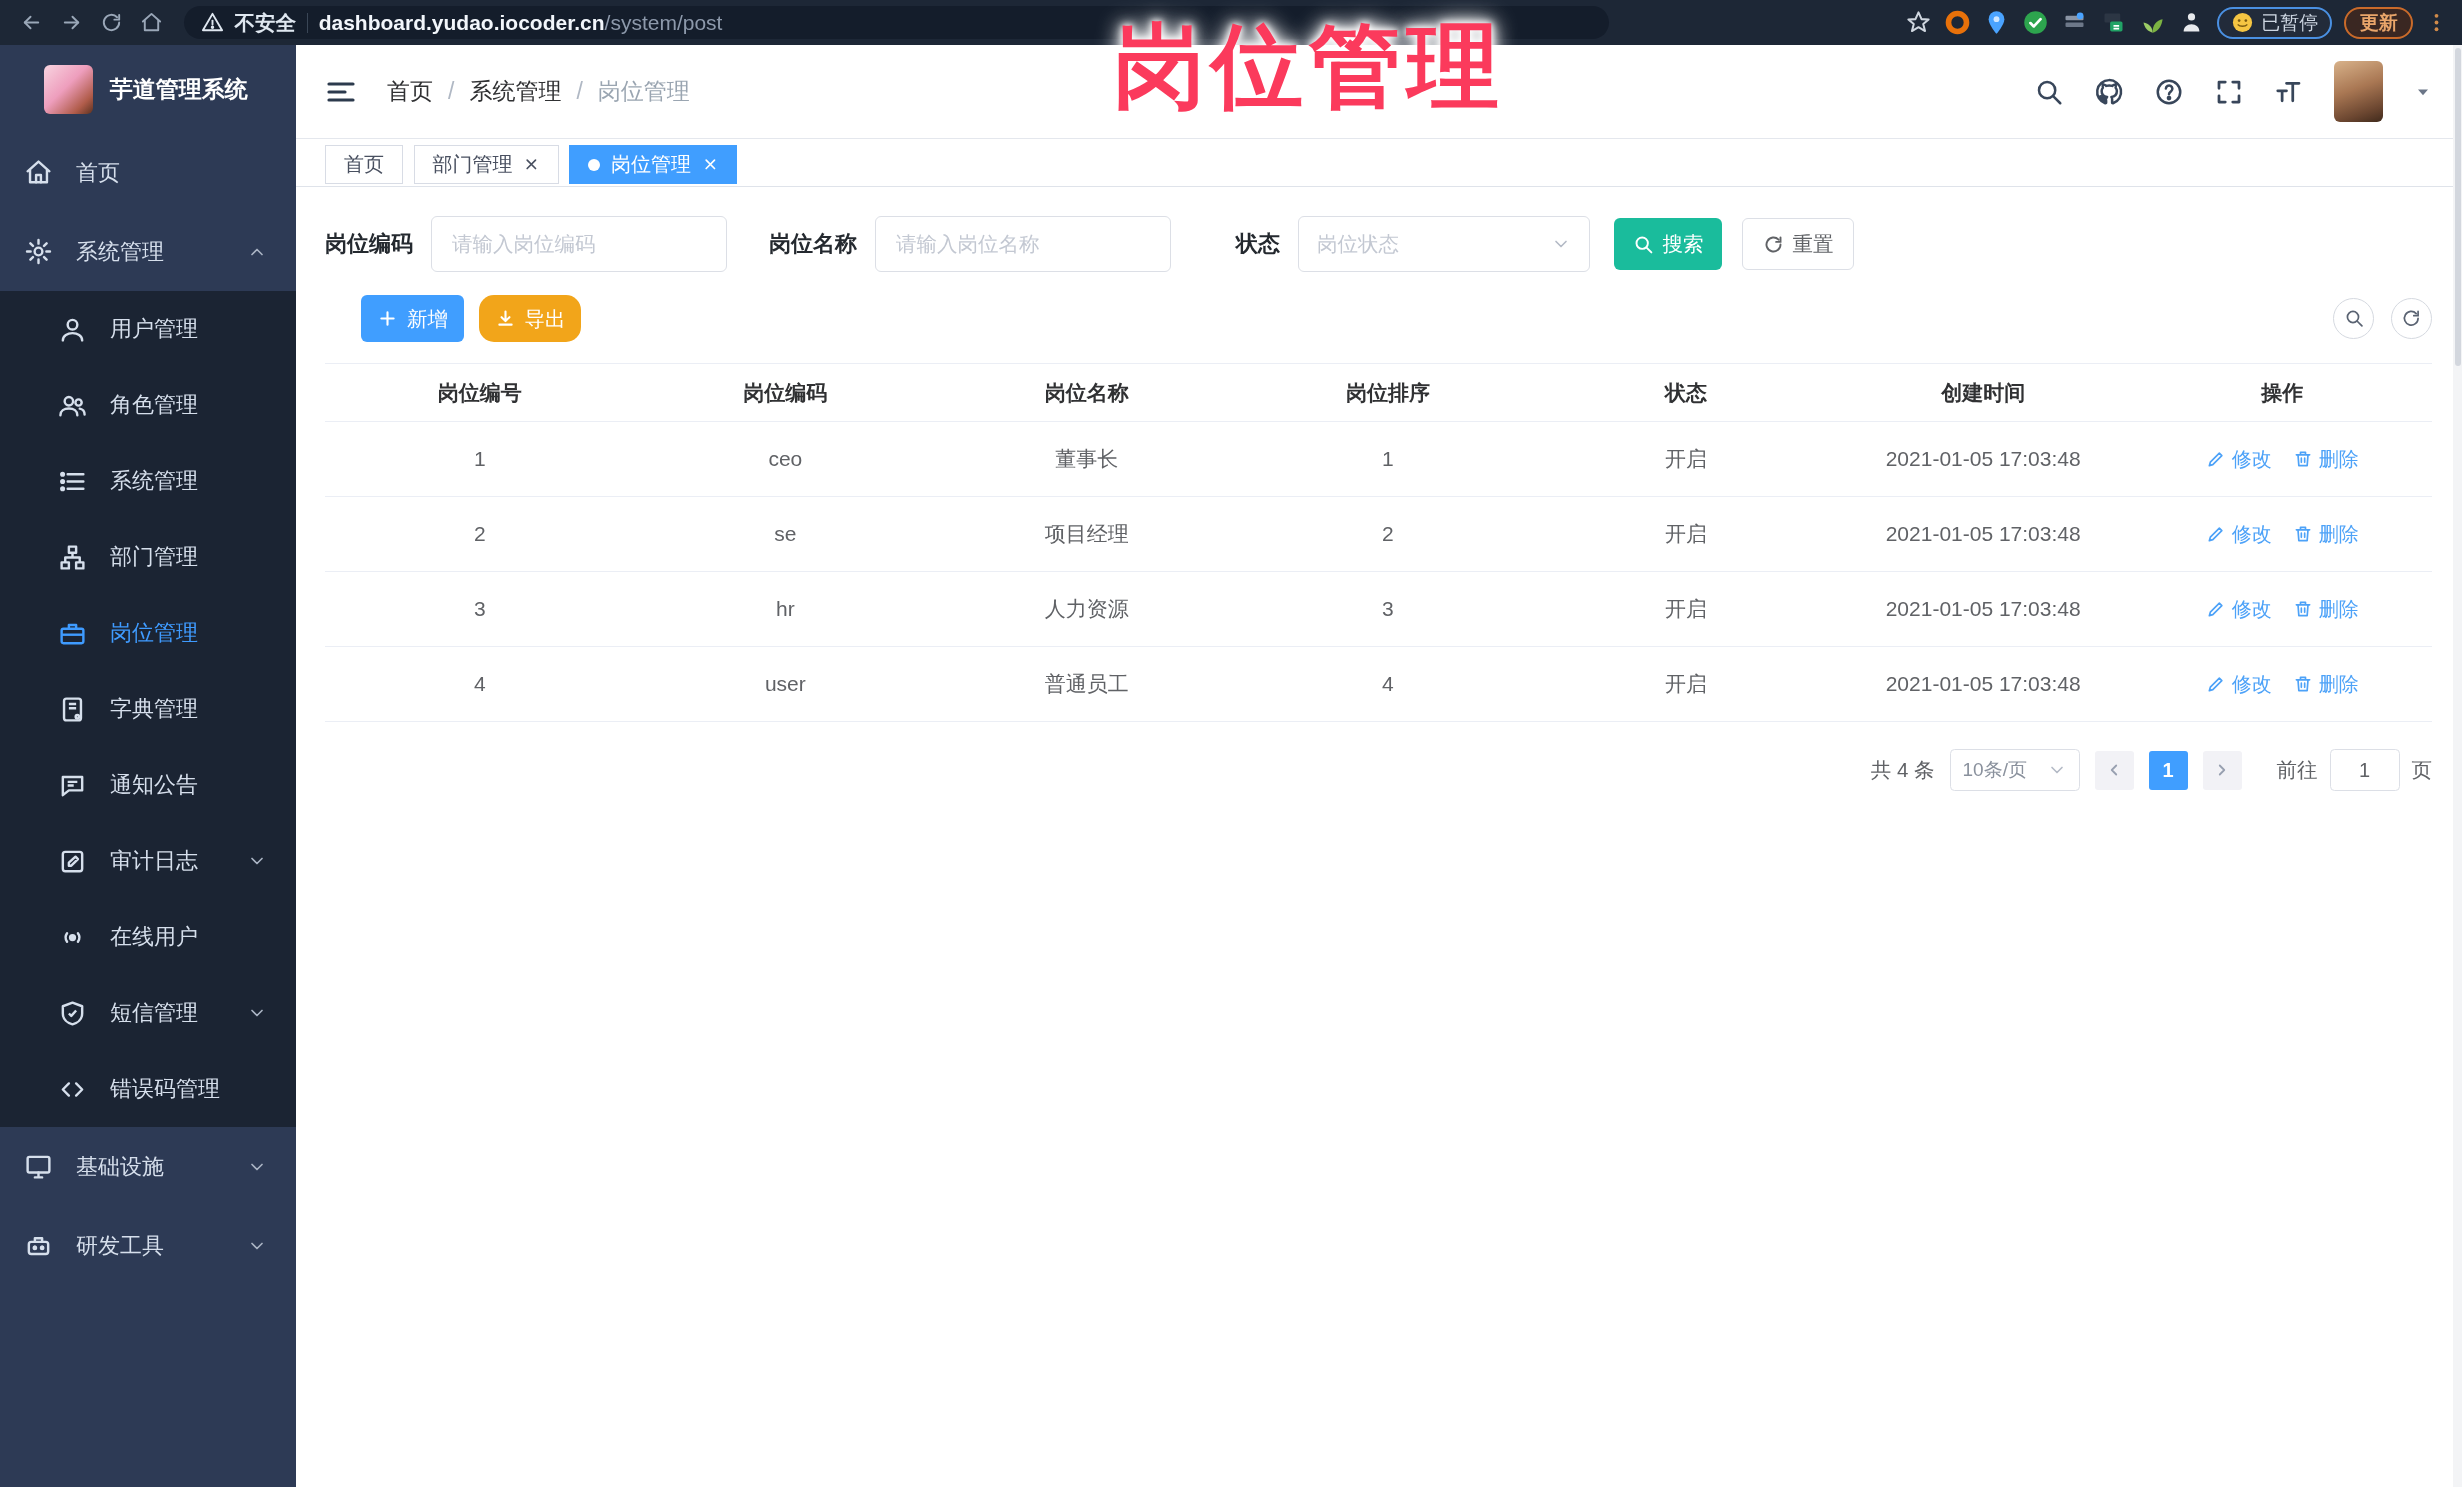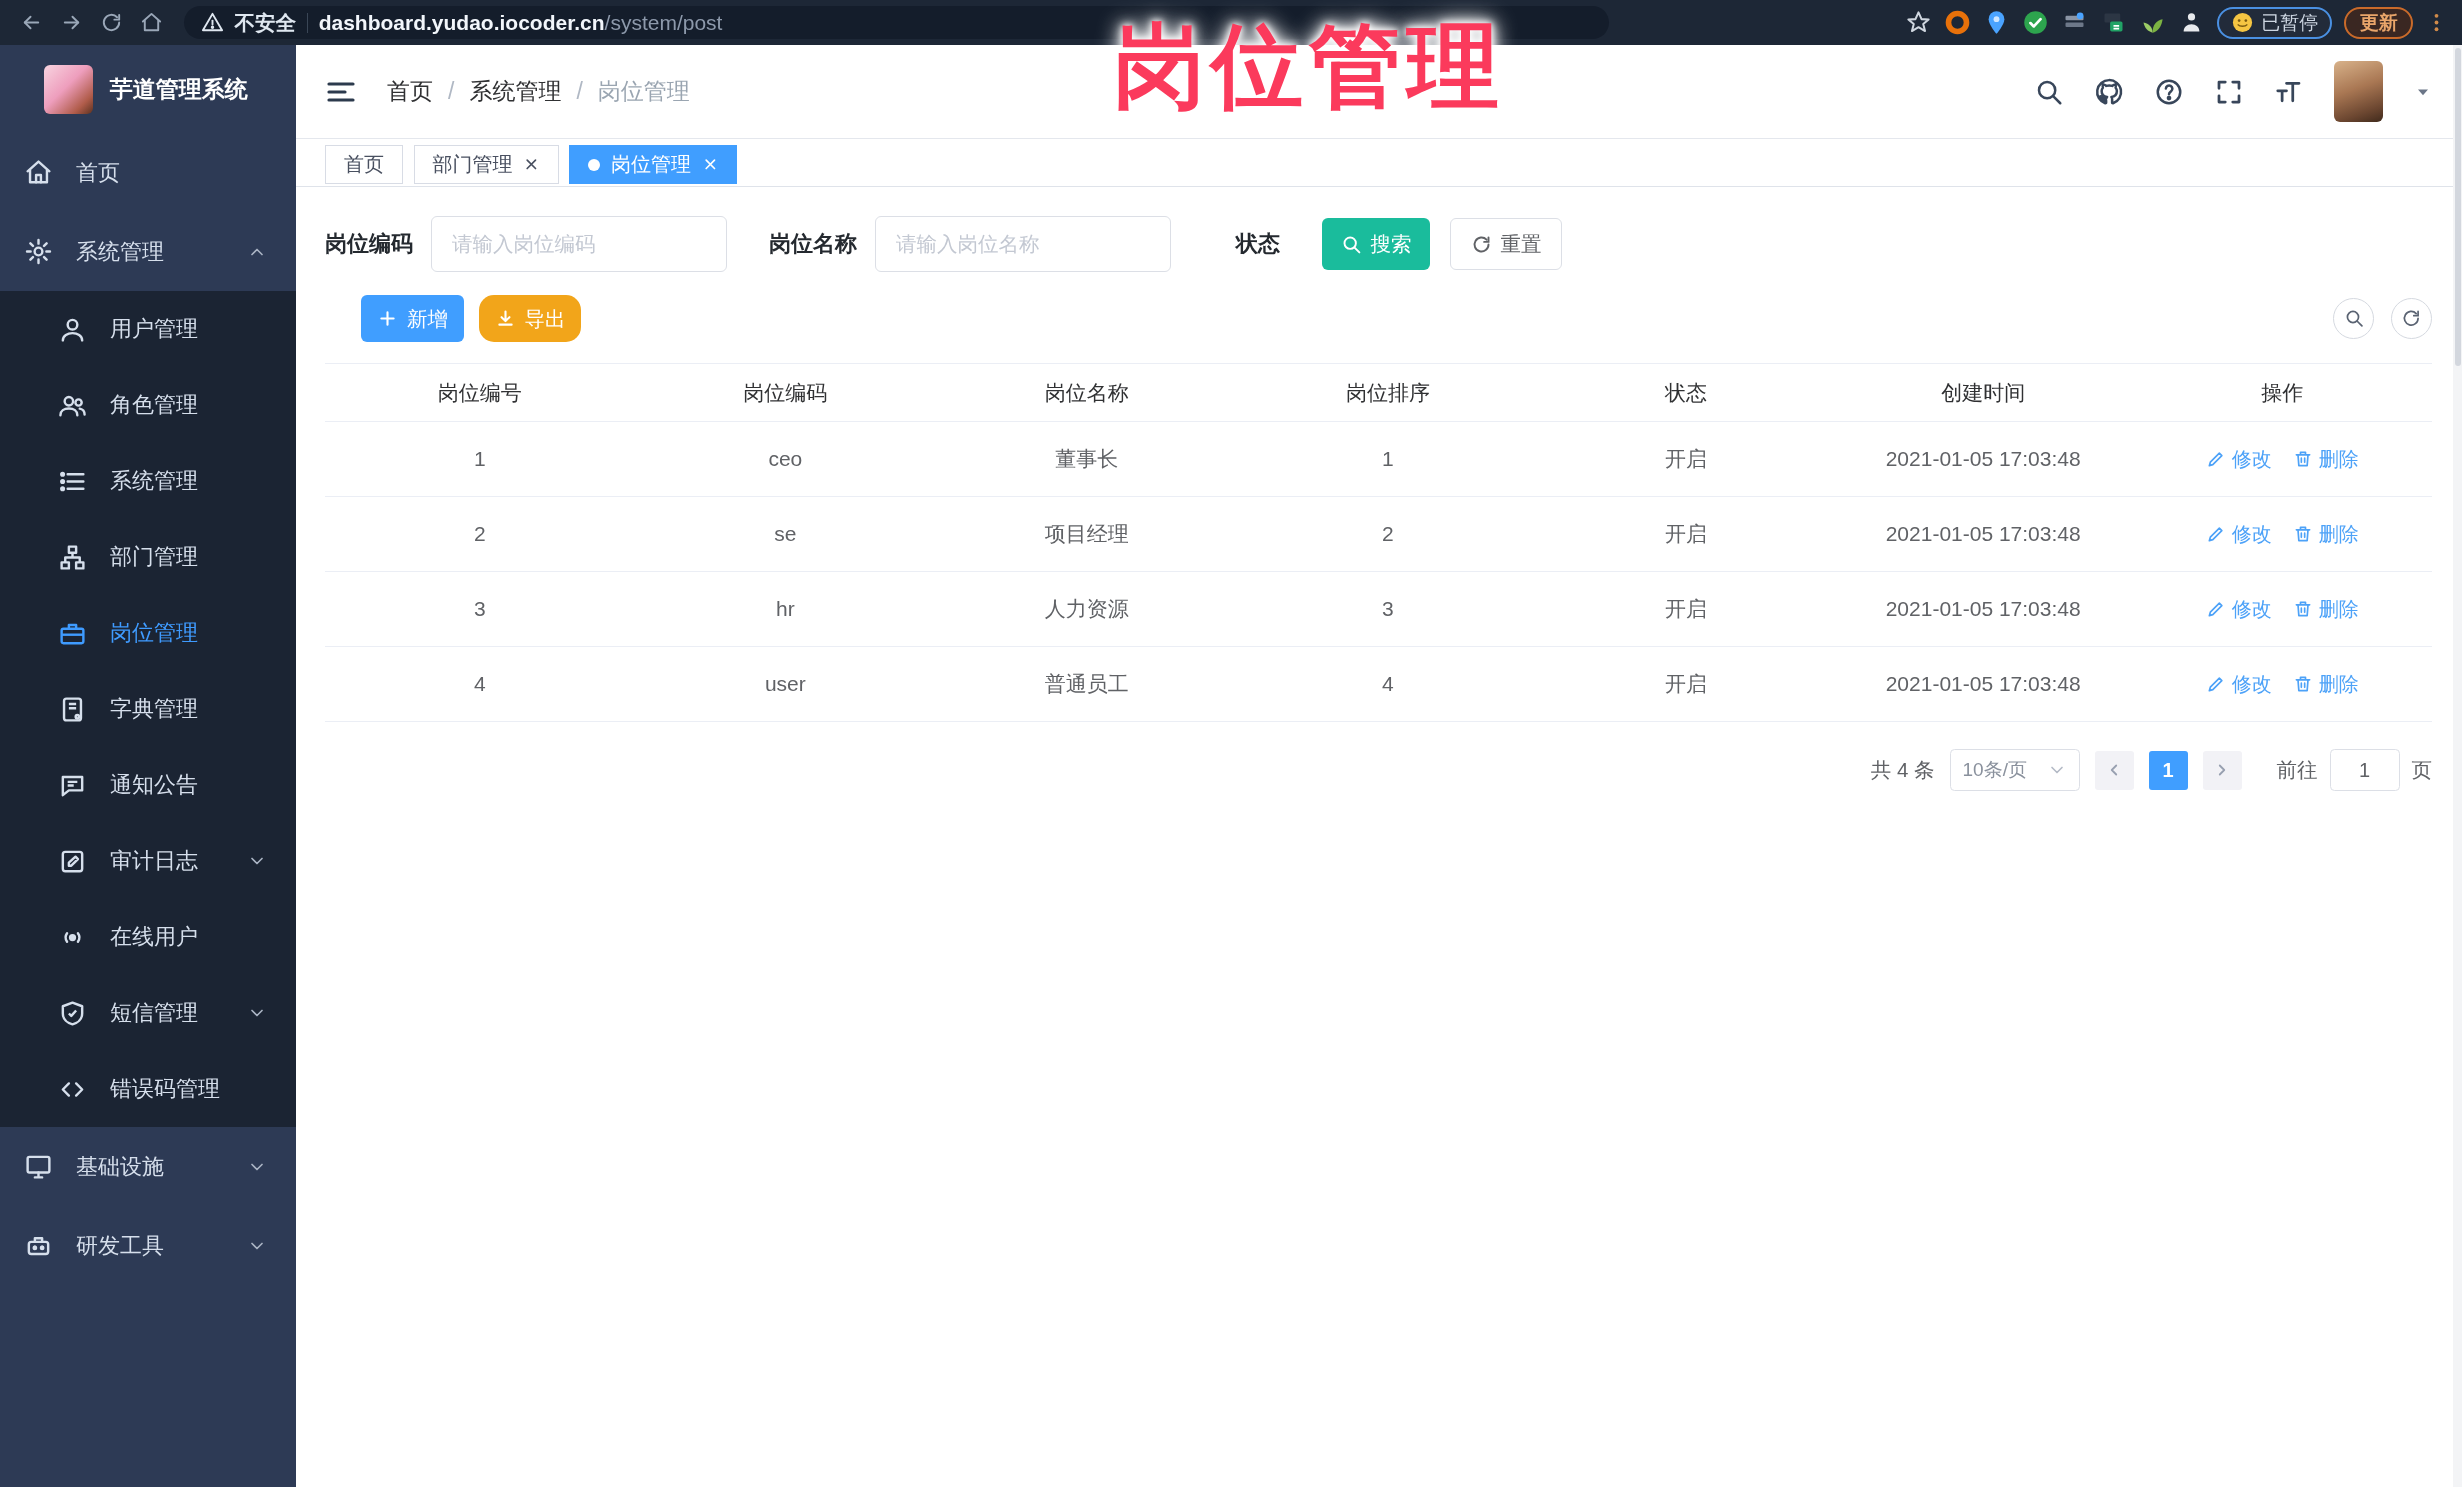--- a/index.html
+++ b/index.html
@@ -90,21 +90,21 @@
   .btn-export { width:102px; height:47px; background:#f2a51a; color:#fff; margin-left:15px;border-radius:15px; }
   .tool-circles { margin-left:auto; display:flex; gap:16.7px; }
   .circle-btn { width:41px; height:41px; border-radius:50%; border:0.8px solid #d5d9e0; background:#fff;
     color:#5a6372; display:flex; align-items:center; justify-content:center; }
   .circle-btn .i { width:20.5px; height:20.5px; }
 
   
   .table { margin:21px 30px 0 29px; border-top:0.8px solid #ebeef5; }
   .tr { display:grid; grid-template-columns:14.7% 14.3% 14.3% 14.3% 14% 14.2% 14.2%;
     align-items:center; text-align:center; border-bottom:0.8px solid #ebeef5; }
-  .thead { height:58px; font-weight:400; color:#303133; font-size:21px; }
+  .thead { height:58px; font-weight:700; color:#303133; font-size:21px; }
   .tbody-row { height:75px; color:#606266; font-size:21px; }
   .actions { display:flex; justify-content:center; gap:21px; }
   .action-link { display:flex; align-items:center; gap:6px; color:#4da2f8; font-size:20px; cursor:pointer; }
   .action-link .i { width:20px; height:20px; }
 
   
   .pagination { display:flex; align-items:center; justify-content:flex-end; gap:15px;
     margin:27px 30px 0 0; color:#606266; font-size:20.5px; }
   .page-size { width:130px; height:42px; border:0.8px solid #dcdfe6; border-radius:4.5px;
     display:flex; align-items:center; justify-content:space-between; padding:0 12px;
@@ -500,20 +500,28 @@
   </div>
 
   <div class="content">
 
     <div class="filter-row">
       <span class="f-label">岗位编码</span>
       <input class="f-input" placeholder="请输入岗位编码" style="">
       <span class="f-label" style="margin-left:42px">岗位名称</span>
       <input class="f-input" placeholder="请输入岗位名称" style="">
       <span class="f-label" style="margin-left:65px">状态</span>
+      <div class="f-select">
+        <span class="ph">岗位状态</span>
+        <span class="i sel-ar">
+          <svg viewBox="0 0 24 24" fill="none" stroke="currentColor" stroke-width="2" stroke-linecap="round" stroke-linejoin="round">
+              <path d="M6 9l6 6 6-6"></path>
+            </svg>
+        </span>
+      </div>
       <button class="btn btn-search">
         <span class="i bi">
           <svg viewBox="0 0 24 24" fill="none" stroke="currentColor" stroke-width="2.2" stroke-linecap="round">
               <circle cx="10.5" cy="10.5" r="6.5"></circle>
               <path d="M15.5 15.5L21 21"></path>
             </svg>
         </span>
         <span>搜索</span>
       </button>
       <button class="btn btn-reset">

